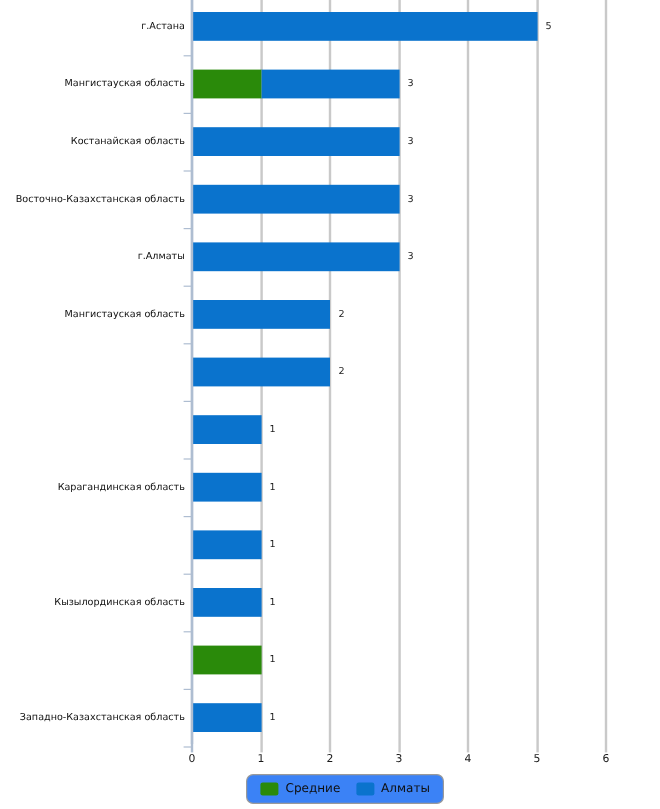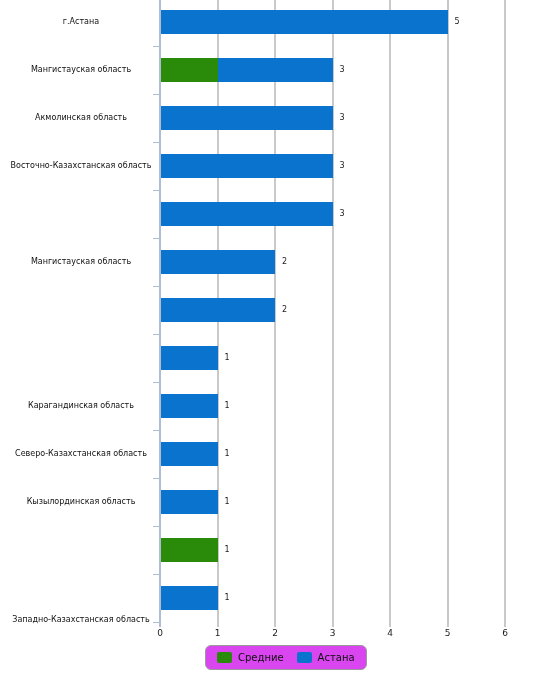--- a/index.html
+++ b/index.html
@@ -77,21 +77,21 @@
     color: #1a1a1a;
     line-height: 24px;
     white-space: nowrap;
   }
 
   
   .cat-label {
     position: absolute;
     right: 0;
     width: 150px;
-    text-align: center;
+    text-align: right;
     font-size: 8px;
     color: #0f0f0f;
     line-height: 24px;
     white-space: nowrap;
     padding-right: 4px;
     box-sizing: border-box;
   }
   #cat-labels {
     position: absolute;
     left: 0;
@@ -132,21 +132,21 @@
   }
 
   
   #legend {
     position: absolute;
     left: 205px;
     top: 645px;
     height: 25px;
     border: 1px solid #9a9a9a;
     border-radius: 6px;
-    background: #d946ef;
+    background: #3b82f6;
     display: flex;
     align-items: center;
     padding: 0 11px;
     box-sizing: border-box;
   }
   .legend-item {
     display: flex;
     align-items: center;
   }
   .legend-item + .legend-item { margin-left: 13px; }
@@ -165,27 +165,27 @@
   }
 </style>
 </head>
 <body>
 
 <div id="chart-root">
 
   <div id="cat-labels">
       <div class="cat-label" style="top: 10px;">г.Астана</div>
       <div class="cat-label" style="top: 58px;">Мангистауская область</div>
-      <div class="cat-label" style="top: 106px;">Акмолинская область</div>
+      <div class="cat-label" style="top: 106px;">Костанайская область</div>
       <div class="cat-label" style="top: 154px;">Восточно-Казахстанская область</div>
+      <div class="cat-label" style="top: 202px;">г.Алматы</div>
       <div class="cat-label" style="top: 250px;">Мангистауская область</div>
       <div class="cat-label" style="top: 394px;">Карагандинская область</div>
-      <div class="cat-label" style="top: 442px;">Северо-Казахстанская область</div>
       <div class="cat-label" style="top: 490px;">Кызылординская область</div>
-      <div class="cat-label" style="top: 608px;">Западно-Казахстанская область</div>
+      <div class="cat-label" style="top: 586px;">Западно-Казахстанская область</div>
     </div>
 
   <div id="plot-area">
       <div class="gridline zero" style="left: -1px;"></div>
       <div class="gridline" style="left: 56.5px;"></div>
       <div class="gridline" style="left: 114px;"></div>
       <div class="gridline" style="left: 171.5px;"></div>
       <div class="gridline" style="left: 229px;"></div>
       <div class="gridline" style="left: 286.5px;"></div>
       <div class="gridline" style="left: 344px;"></div>
@@ -265,21 +265,21 @@
       <div class="x-label" style="left: 505px;">6</div>
     </div>
 
   <div id="legend">
       <div class="legend-item">
         <span class="legend-swatch mid"></span>
         <span class="legend-text">Средние</span>
       </div>
       <div class="legend-item">
         <span class="legend-swatch small"></span>
-        <span class="legend-text">Астана</span>
+        <span class="legend-text">Алматы</span>
       </div>
     </div>
 
 <div class="y-tick" style="top: 46px;"></div>
     <div class="y-tick" style="top: 94px;"></div>
     <div class="y-tick" style="top: 142px;"></div>
     <div class="y-tick" style="top: 190px;"></div>
     <div class="y-tick" style="top: 238px;"></div>
     <div class="y-tick" style="top: 286px;"></div>
     <div class="y-tick" style="top: 334px;"></div>

